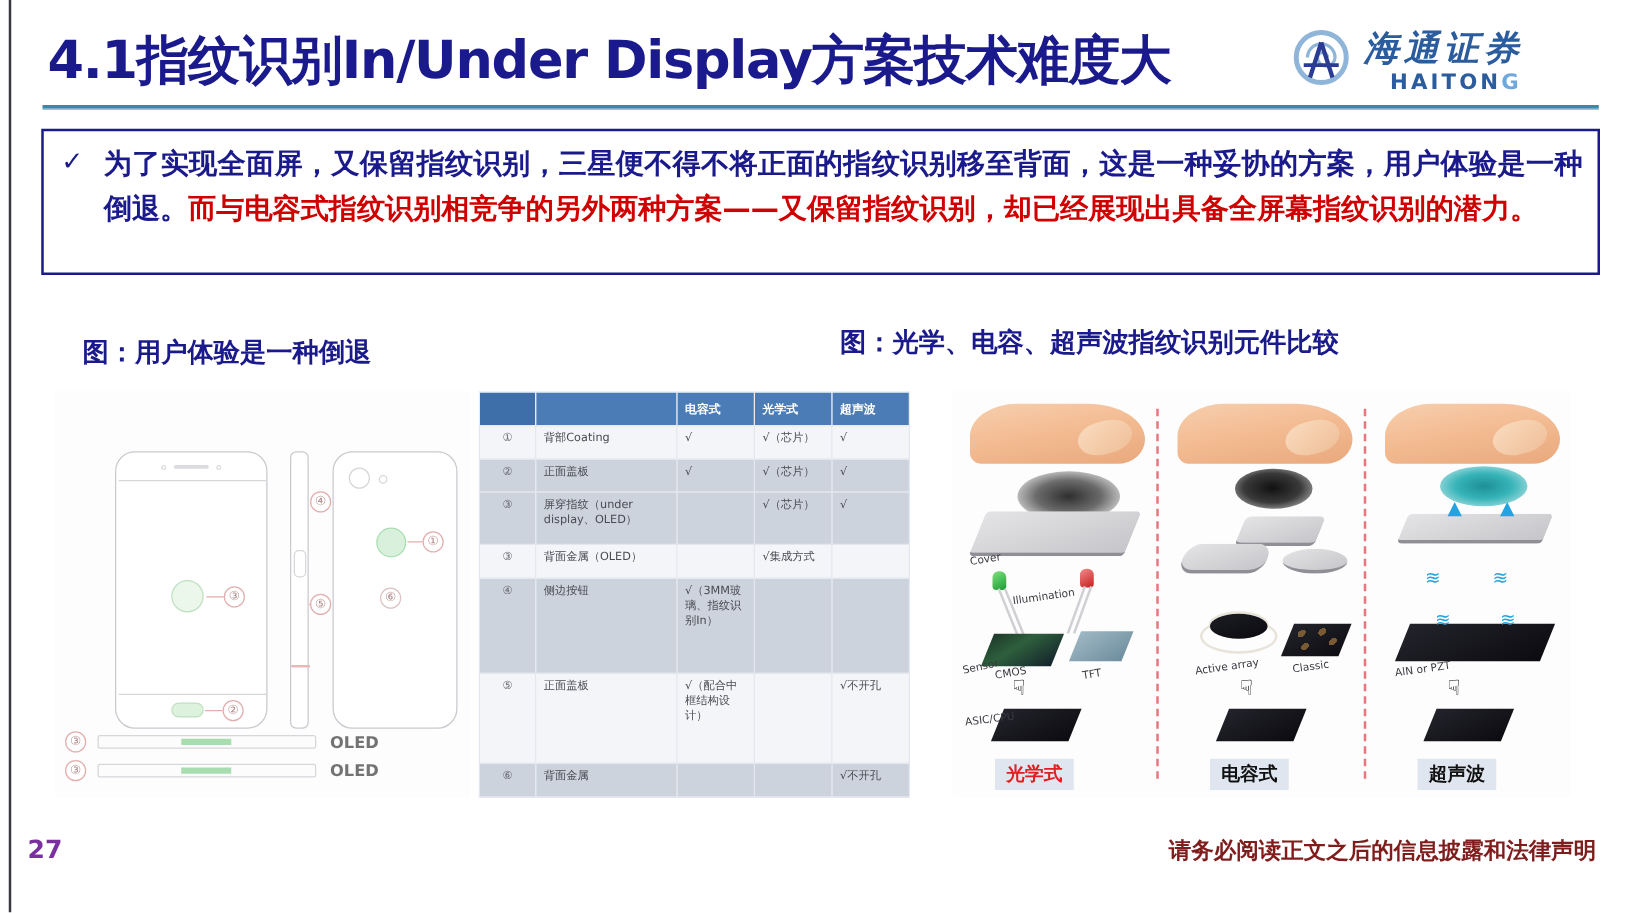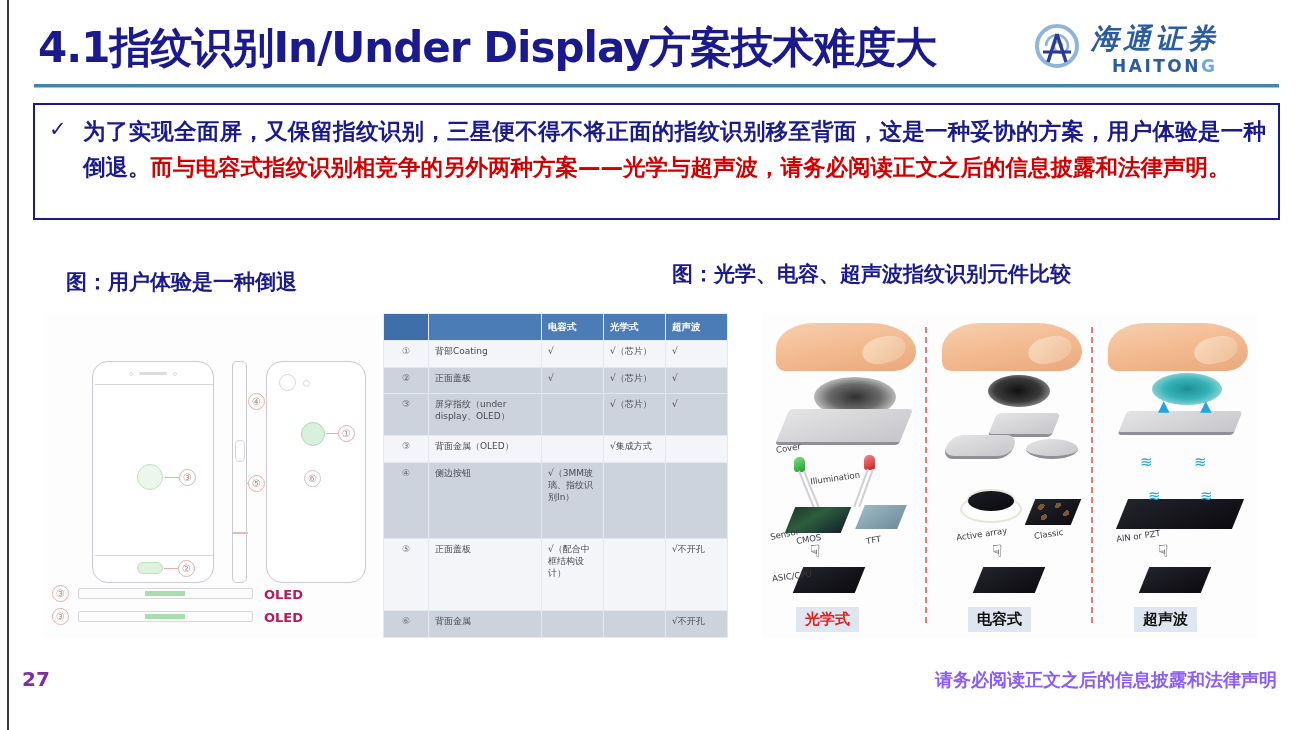--- a/index.html
+++ b/index.html
@@ -144,21 +144,21 @@
   .lead{ position:absolute; height:1px; background:#e3aeae; }
   .oled-row{ position:absolute; left:8px; }
   .oled-bar{
     position:absolute; left:26px; width:175px; height:11px;
     border:1.2px solid #d6d6db; border-radius:2px; background:#fcfcfc;
   }
   .oled-green{
     position:absolute; left:66px; width:40px; height:5px; background:#a8ddb0;
   }
   .oled-lbl{
-    position:absolute; left:212px; font-size:13px; font-weight:bold; color:#be185d;
+    position:absolute; left:212px; font-size:13px; font-weight:bold; color:#737373;
   }
 
   
   table.cmp{
     position:absolute; left:0; top:0; width:345px; height:325px;
     border-collapse:collapse; table-layout:fixed;
     font-size:9px; color:#4a4a52;
     font-family:"DejaVu Sans","Liberation Sans",sans-serif;
   }
   table.cmp th{
@@ -281,21 +281,21 @@
     position:absolute; left:22px; top:1px;
     font-size:20px; color:#7b2fa0; font-weight:bold;
   }
   .source{
     position:absolute; left:48px; top:3px;
     font-size:17px; color:#1a1a8c;
     font-family:"DejaVu Serif","Liberation Serif",serif;
   }
   .disclaimer{
     position:absolute; right:28px; top:2px;
-    font-size:18px; color:#8b5cf6; font-weight:bold;
+    font-size:18px; color:#7f1d1d; font-weight:bold;
     font-family:"DejaVu Serif","Liberation Serif",serif;
   }
 </style>
 </head>
 <body>
 
 <div class="left-rule"></div>
 
 <div class="header">
   <div class="slide-title">4.1指纹识别In/Under Display方案技术难度大</div>
@@ -312,21 +312,21 @@
     <div class="logo-cn">海通证券</div>
     <div class="logo-en"><span>HAITON</span><span class="g">G</span></div>
   </div>
 
   <div class="title-rule"></div>
   <div class="title-rule-2"></div>
 </div>
 
 <div class="callout">
   <div class="callout-check">✓</div>
-  <div class="callout-text"><span>为了实现全面屏，又保留指纹识别，三星便不得不将正面的指纹识别移至背面，这是一种妥协的方案，用户体验是一种倒退。</span><span class="red">而与电容式指纹识别相竞争的另外两种方案——光学与超声波，请务必阅读正文之后的信息披露和法律声明。</span></div>
+  <div class="callout-text"><span>为了实现全面屏，又保留指纹识别，三星便不得不将正面的指纹识别移至背面，这是一种妥协的方案，用户体验是一种倒退。</span><span class="red">而与电容式指纹识别相竞争的另外两种方案——又保留指纹识别，却已经展现出具备全屏幕指纹识别的潜力。</span></div>
 </div>
 
 <div class="cap cap-left">图：用户体验是一种倒退</div>
 <div class="cap cap-right">图：光学、电容、超声波指纹识别元件比较</div>
 
 <div class="fig fig-left">
 
   <div class="phone phone-front">
     <div class="speaker"></div>
     <div class="tiny-dot" style="left:36px;top:10px;"></div>

